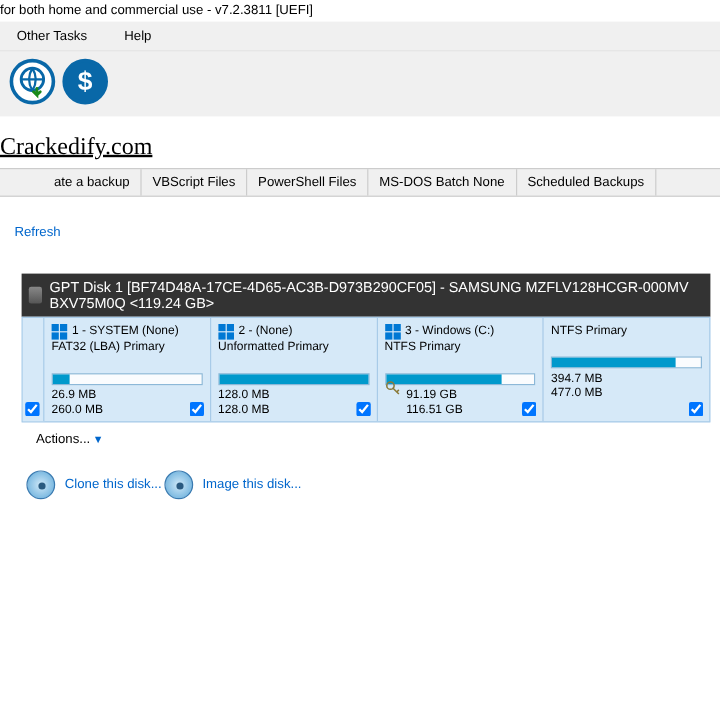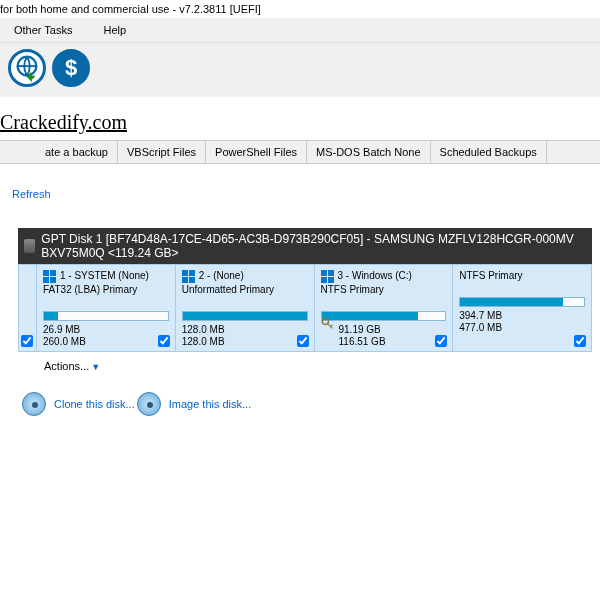--- a/index.html
+++ b/index.html
@@ -25,21 +25,21 @@
 .part:last-child { border-right: none; }
 .part-title { display: flex; gap: 4px; font-size: 10px; margin-bottom: 1px; }
 .win-icon { width: 13px; height: 13px; display: grid; grid-template: 1fr 1fr / 1fr 1fr; gap: 1px; }
 .win-icon div { background: #0078d4; }
 .part-type { font-size: 10px; margin-bottom: 16px; }
 .bar { height: 10px; background: #fafcfe; border: 1px solid #8cb8d8; margin-bottom: 3px; width: 100%; position: relative; }
 .bar-fill { height: 100%; background: #0099cc; }
 .sizes { font-size: 10px; line-height: 1.2; }
 .part-check { position: absolute; bottom: 4px; right: 5px; width: 12px; height: 12px; }
 .key-icon { width: 14px; height: 14px; position: absolute; bottom: 20px; left: 6px; }
-.actions { padding: 8px 8px 4px 44px; color: #000; font-size: 11px; cursor: pointer; }
+.actions { padding: 8px 8px 4px 30px; color: #000; font-size: 11px; cursor: pointer; }
 .actions .chev { color: #0066cc; font-size: 9px; margin-left: 2px; }
 .disk-ops { display: flex; padding: 14px 8px 4px 20px; }
 .disk-op { display: flex; align-items: center; gap: 6px; color: #0066cc; cursor: pointer; font-size: 11px; }
 .op-icon { width: 28px; height: 28px; display: flex; align-items: center; justify-content: center; }
 .hdd-big { width: 24px; height: 24px; border-radius: 50%; background: radial-gradient(#cfe8f8, #5da8d8); border: 1px solid #3a7ab0; position: relative; }
 .hdd-big::after { content: ''; position: absolute; width: 6px; height: 6px; background: #2a5a80; border-radius: 50%; top: 9px; left: 9px; }
 .globe-svg { width: 30px; height: 30px; }
 </style>
 </head>
 <body>

